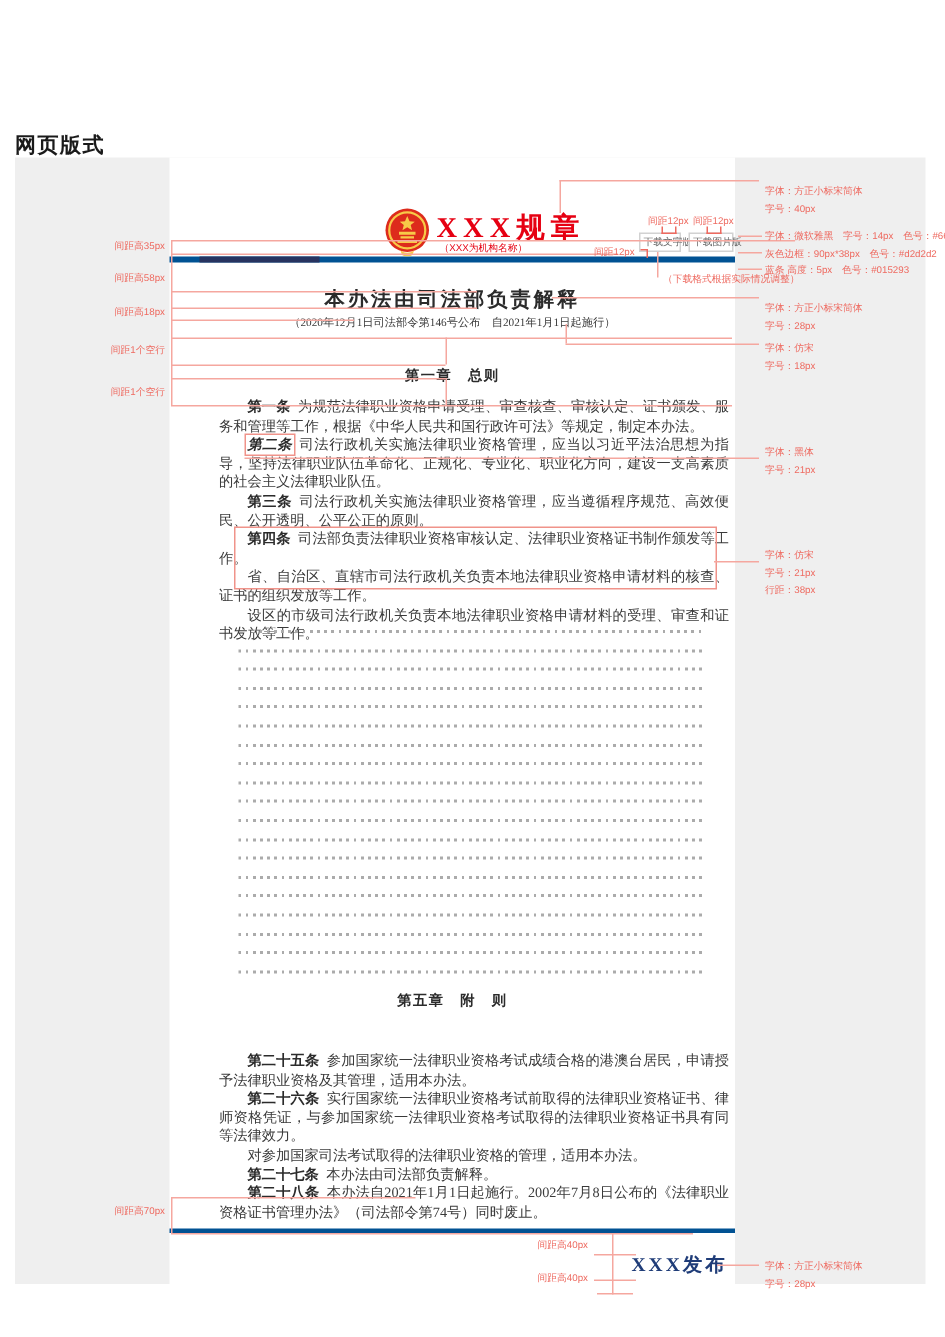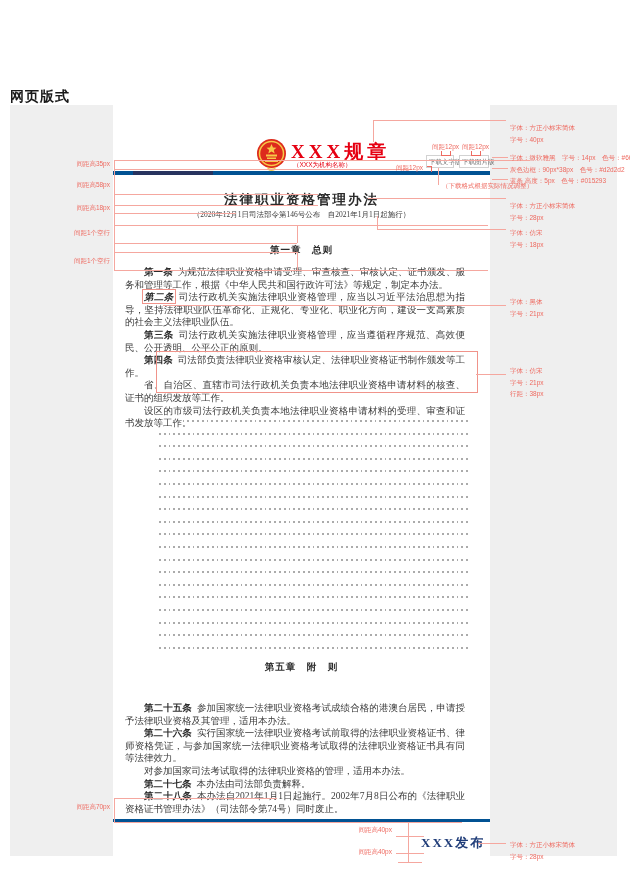--- a/index.html
+++ b/index.html
@@ -22,21 +22,21 @@
           font-size:6.5px;line-height:12px;text-align:center;box-sizing:border-box;
           white-space:nowrap;padding:0 2px;cursor:pointer;}
   
   .doc-title{left:113px;top:191px;width:377px;text-align:center;
              font-family:"Liberation Serif","DejaVu Serif",serif;font-weight:bold;
              font-size:13.5px;color:#2b2b2b;letter-spacing:2px;}
   .doc-issuance{left:113px;top:210px;width:377px;text-align:center;
                 font-family:"Liberation Serif","DejaVu Serif",serif;font-size:7.5px;color:#3a3a3a;}
   .chapter{left:113px;width:377px;text-align:center;font-weight:bold;font-size:9.5px;
            color:#2b2b2b;font-family:"Liberation Serif","DejaVu Serif",serif;letter-spacing:1px;}
-  .bodyblock{left:125px;width:340px;font-family:"Liberation Serif","DejaVu Serif",serif;
+  .bodyblock{left:146px;width:340px;font-family:"Liberation Serif","DejaVu Serif",serif;
              font-size:9.5px;line-height:12.6px;color:#3a3a3a;text-align:justify;}
   .bodyblock p{margin:0;text-indent:2em;}
   .bodyblock b{font-family:"Liberation Sans","DejaVu Sans",sans-serif;font-weight:bold;
                margin-right:5px;color:#2b2b2b;}
   
   .dots{left:159px;top:420px;width:311px;}
   .dotline{height:2px;margin-bottom:10.6px;
            background:repeating-linear-gradient(90deg,#ababab 0 1.8px,transparent 1.8px 4.8px);}
   .dotline.first{margin-left:14px;}
   
@@ -75,21 +75,21 @@
   </svg>
   <div class="abs mast-title">XXX规章</div>
   <div class="abs mast-org">（XXX为机构名称）</div>
 
   <div class="abs bluebar" style="left:113px;top:171px;width:377px;height:4px;z-index:1;"></div>
   <div class="abs bluebar-dark" style="left:133px;top:171px;width:80px;height:4px;z-index:2;"></div>
 
   <div class="abs dl-btn" style="left:426px;top:155px;width:28px;z-index:3;">下载文字版</div>
   <div class="abs dl-btn" style="left:459px;top:155px;width:30px;z-index:3;">下载图片版</div>
 
-  <div class="abs doc-title">法律职业资格管理办法</div>
+  <div class="abs doc-title">本办法由司法部负责解释</div>
   <div class="abs doc-issuance">（2020年12月1日司法部令第146号公布　自2021年1月1日起施行）</div>
   <div class="abs chapter" style="top:244px;">第一章　总则</div>
 
   <div class="abs bodyblock" style="top:266px;">
     <p><b>第一条</b><span>为规范法律职业资格申请受理、审查核查、审核认定、证书颁发、服务和管理等工作，根据《中华人民共和国行政许可法》等规定，制定本办法。</span></p>
     <p><b class="boxedhead">第二条</b><span>司法行政机关实施法律职业资格管理，应当以习近平法治思想为指导，坚持法律职业队伍革命化、正规化、专业化、职业化方向，建设一支高素质的社会主义法律职业队伍。</span></p>
     <p><b>第三条</b><span>司法行政机关实施法律职业资格管理，应当遵循程序规范、高效便民、公开透明、公平公正的原则。</span></p>
     <p><b>第四条</b><span>司法部负责法律职业资格审核认定、法律职业资格证书制作颁发等工作。</span></p>
     <p><span>省、自治区、直辖市司法行政机关负责本地法律职业资格申请材料的核查、证书的组织发放等工作。</span></p>
     <p><span>设区的市级司法行政机关负责本地法律职业资格申请材料的受理、审查和证书发放等工作。</span></p>

